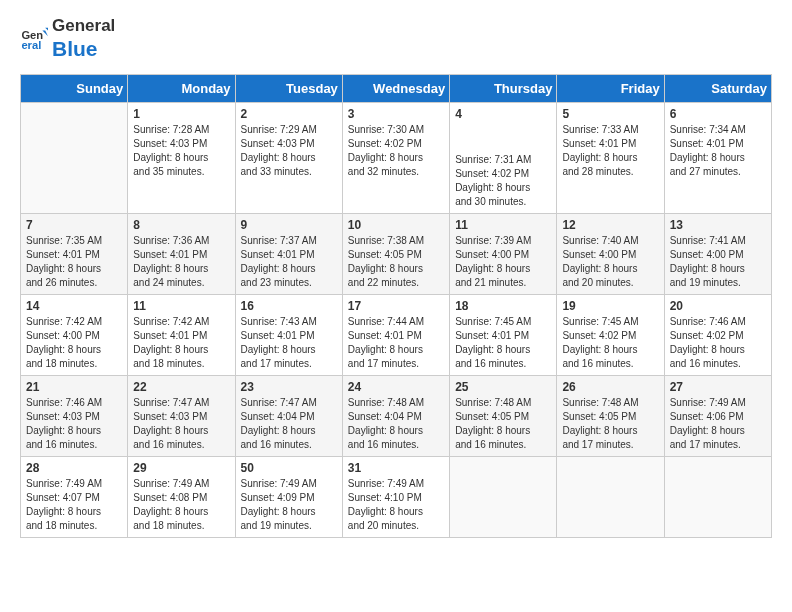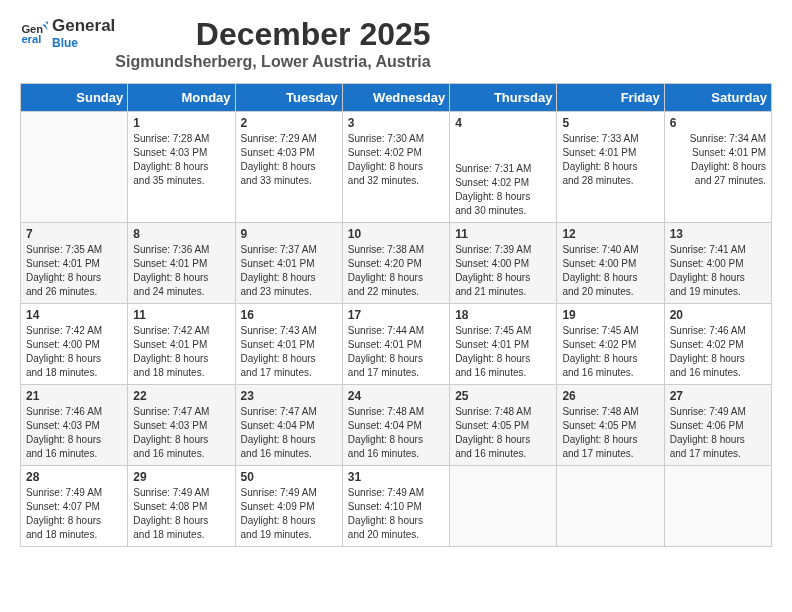--- a/index.html
+++ b/index.html
@@ -87,26 +87,22 @@
 <div class="header-section">
   <div class="logo">
     <svg class="logo-icon" viewBox="0 0 40 40">
       <text x="2" y="20" font-size="16" font-weight="bold" fill="#333" font-family="Arial">Gen</text>
       <text x="2" y="34" font-size="16" font-weight="bold" fill="#1a73c9" font-family="Arial">eral</text>
       <polygon points="32,8 40,16 36,8" fill="#1a73c9"></polygon>
       <polygon points="36,4 44,12 40,4" fill="#1a73c9"></polygon>
     </svg>
     <div style="line-height:1.2;">
       <div style="font-size:17px;font-weight:bold;color:#333;">General</div>
-      <div style="font-size:12px;font-weight:bold;color:#1a73c9;">Blue</div>
+      <div style="font-size:21px;font-weight:bold;color:#1a73c9;">Blue</div>
     </div>
-  </div>
-  <div class="title-section">
-    <div class="month-title">December 2025</div>
-    <div class="location-title">Sigmundsherberg, Lower Austria, Austria</div>
   </div>
 </div>
 
 <table>
   <thead>
     <tr>
     <th>Sunday</th>
         <th>Monday</th>
         <th>Tuesday</th>
         <th>Wednesday</th>
@@ -148,21 +144,21 @@
         </td>
         <td>
           <span class="day-number">5</span>
           <div class="cell-content" style="white-space: pre-line;">Sunrise: 7:33 AM
 Sunset: 4:01 PM
 Daylight: 8 hours
 and 28 minutes.</div>
         </td>
         <td>
           <span class="day-number">6</span>
-          <div class="cell-content" style="white-space: pre-line; text-align: right;">Sunrise: 7:34 AM
+          <div class="cell-content" style="white-space: pre-line;">Sunrise: 7:34 AM
 Sunset: 4:01 PM
 Daylight: 8 hours
 and 27 minutes.</div>
         </td>
       </tr>
       <tr>
         <td>
           <span class="day-number">7</span>
           <div class="cell-content" style="white-space: pre-line;">Sunrise: 7:35 AM
 Sunset: 4:01 PM
@@ -179,21 +175,21 @@
         <td>
           <span class="day-number">9</span>
           <div class="cell-content" style="white-space: pre-line;">Sunrise: 7:37 AM
 Sunset: 4:01 PM
 Daylight: 8 hours
 and 23 minutes.</div>
         </td>
         <td>
           <span class="day-number">10</span>
           <div class="cell-content" style="white-space: pre-line;">Sunrise: 7:38 AM
-Sunset: 4:20 PM
+Sunset: 4:05 PM
 Daylight: 8 hours
 and 22 minutes.</div>
         </td>
         <td>
           <span class="day-number">11</span>
           <div class="cell-content" style="white-space: pre-line;">Sunrise: 7:39 AM
 Sunset: 4:00 PM
 Daylight: 8 hours
 and 21 minutes.</div>
         </td>

